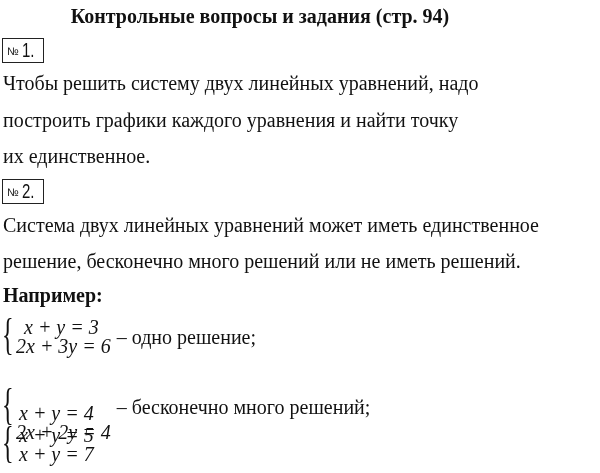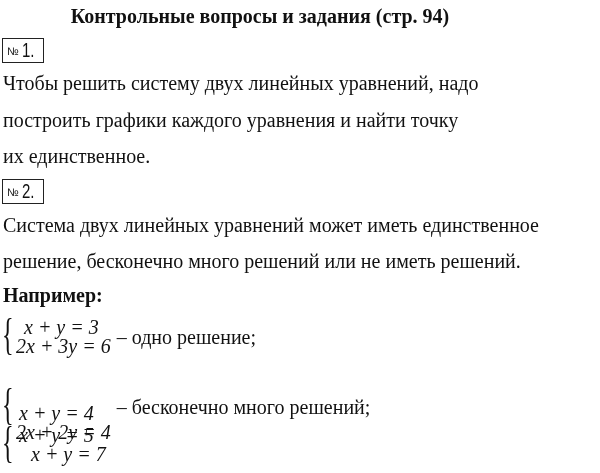--- a/index.html
+++ b/index.html
@@ -121,15 +121,15 @@
     <span class="eq" style="padding-left:3px;font-style:italic;margin-top:32px;">x + y = 4</span>
     <span class="eq" style="font-style:italic;">2x + 2y = 4</span>
   </span>
   <span class="desc">– бесконечно много решений;</span>
 </div>
 
 <div class="system" style="top:426px;">
   <span class="brace">{</span>
   <span class="eqs">
     <span class="eq" style="padding-left:3px;font-style:italic;">x + y = 5</span>
-    <span class="eq" style="padding-left:3px;font-style:italic;margin-left:12px;">x + y = 7</span>
+    <span class="eq" style="padding-left:3px;font-style:italic;">x + y = 7</span>
   </span>
 </div>
 
 </body></html>

